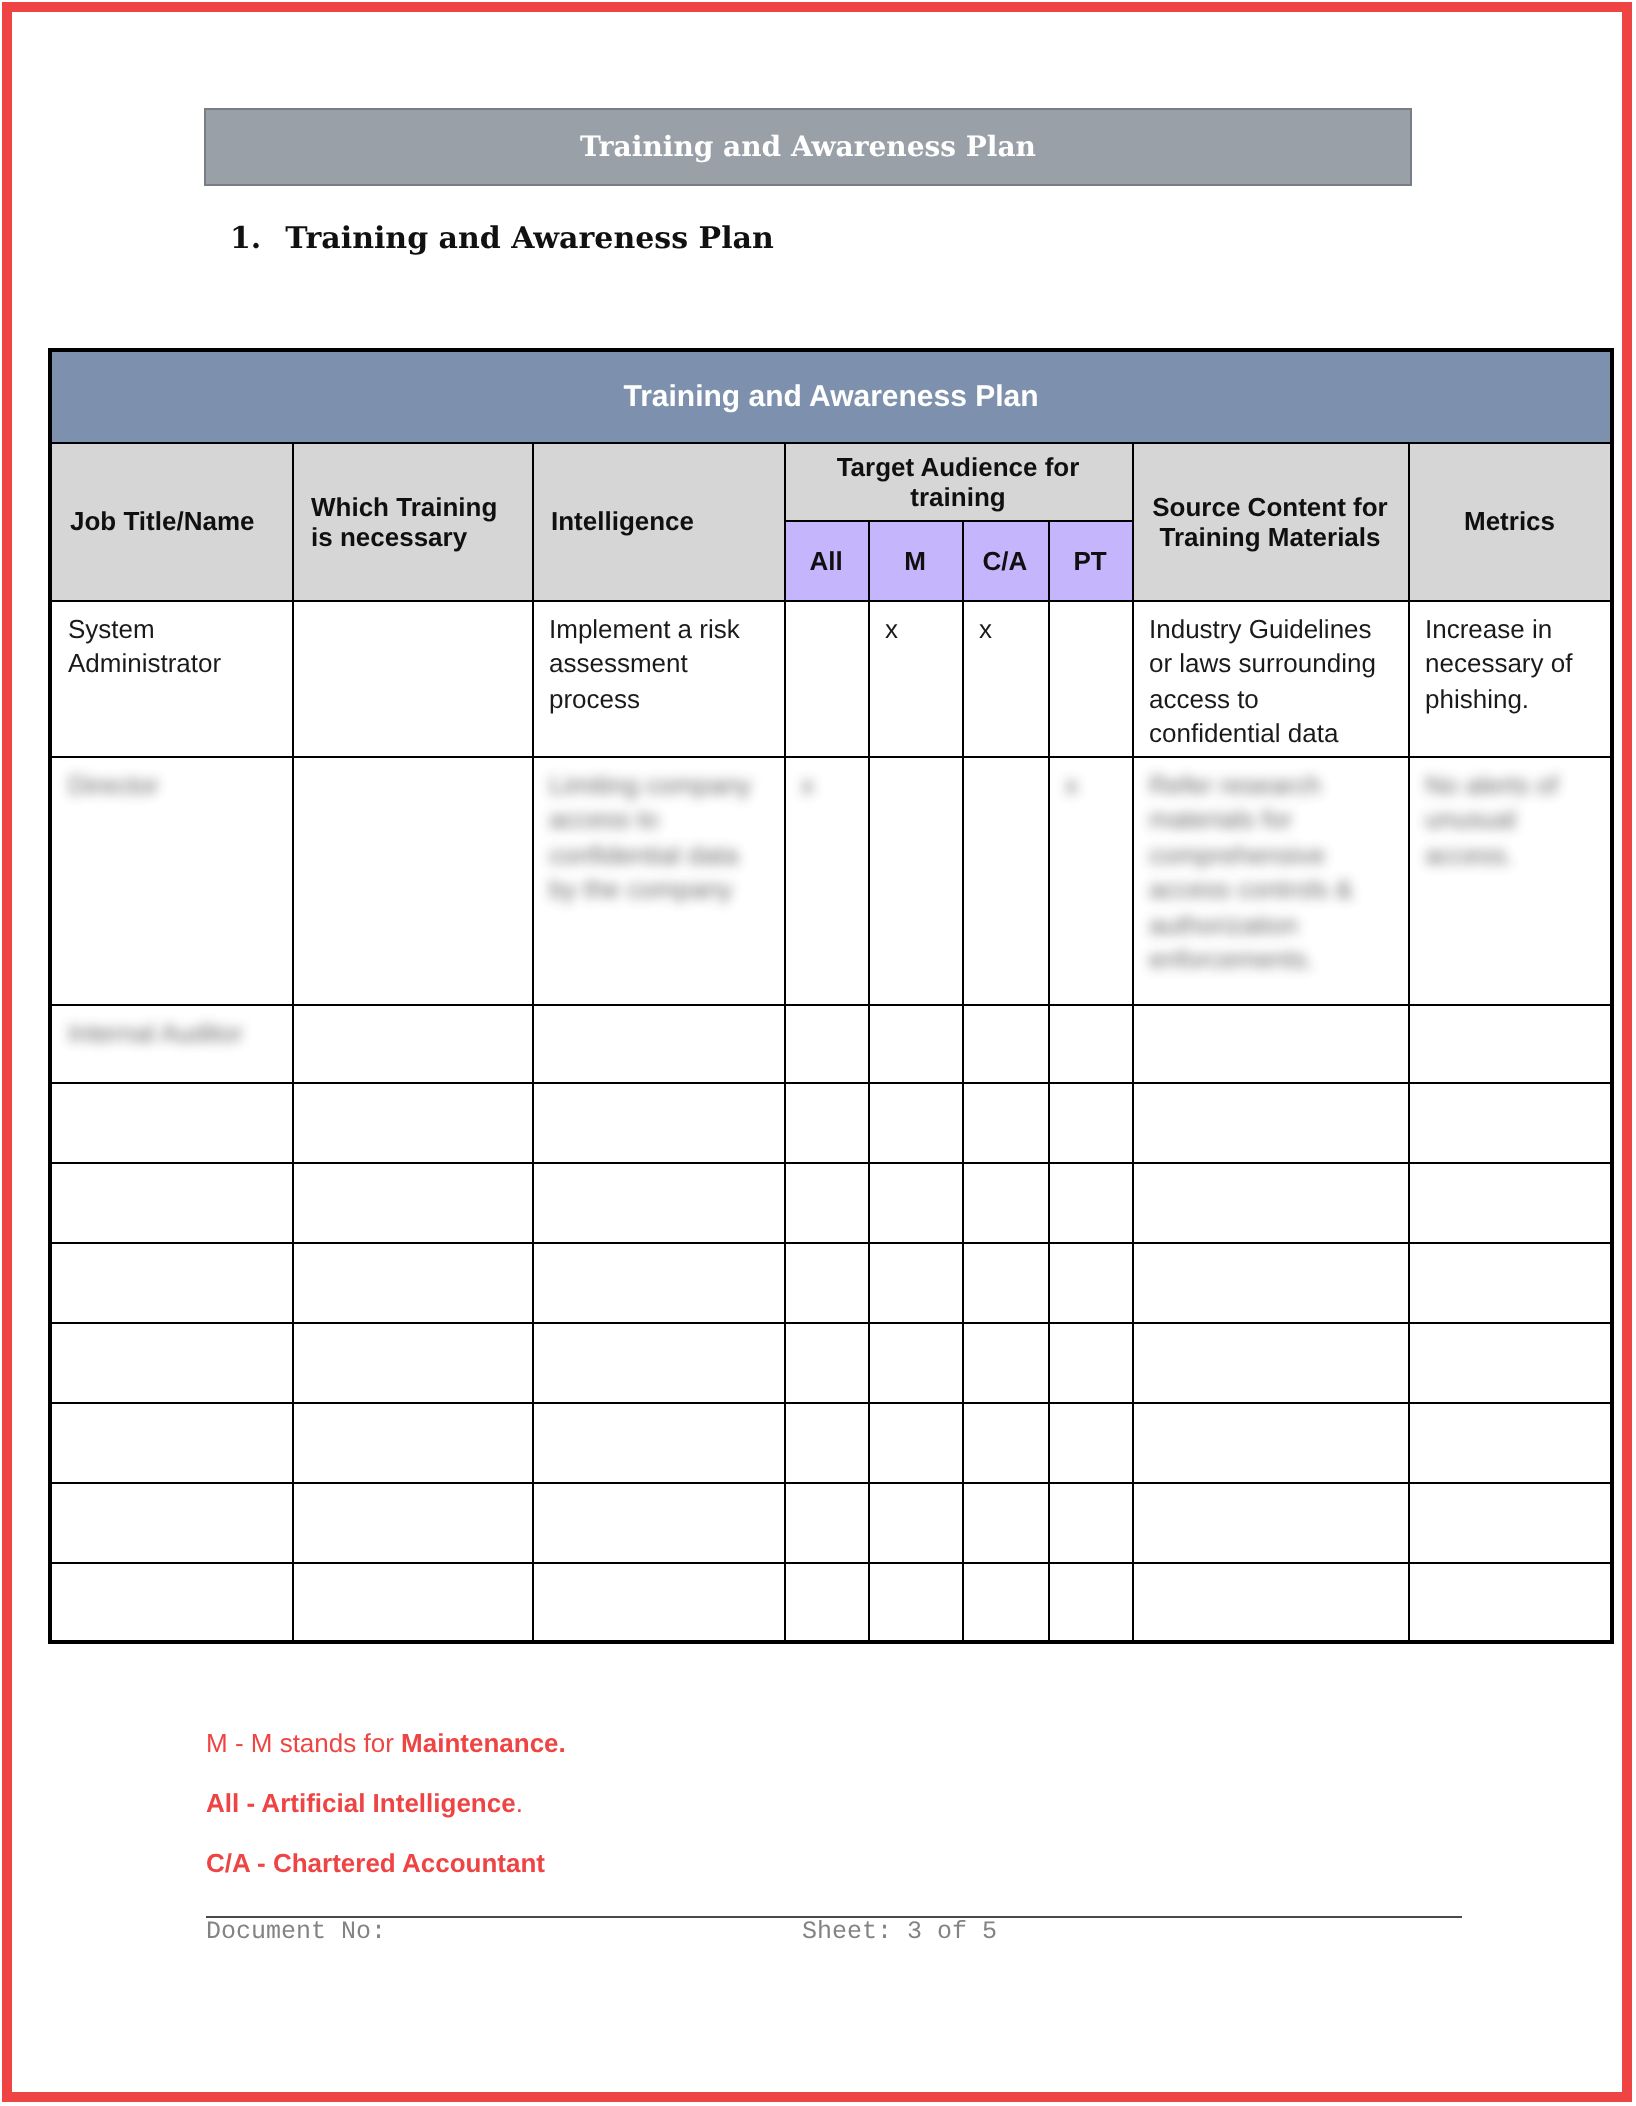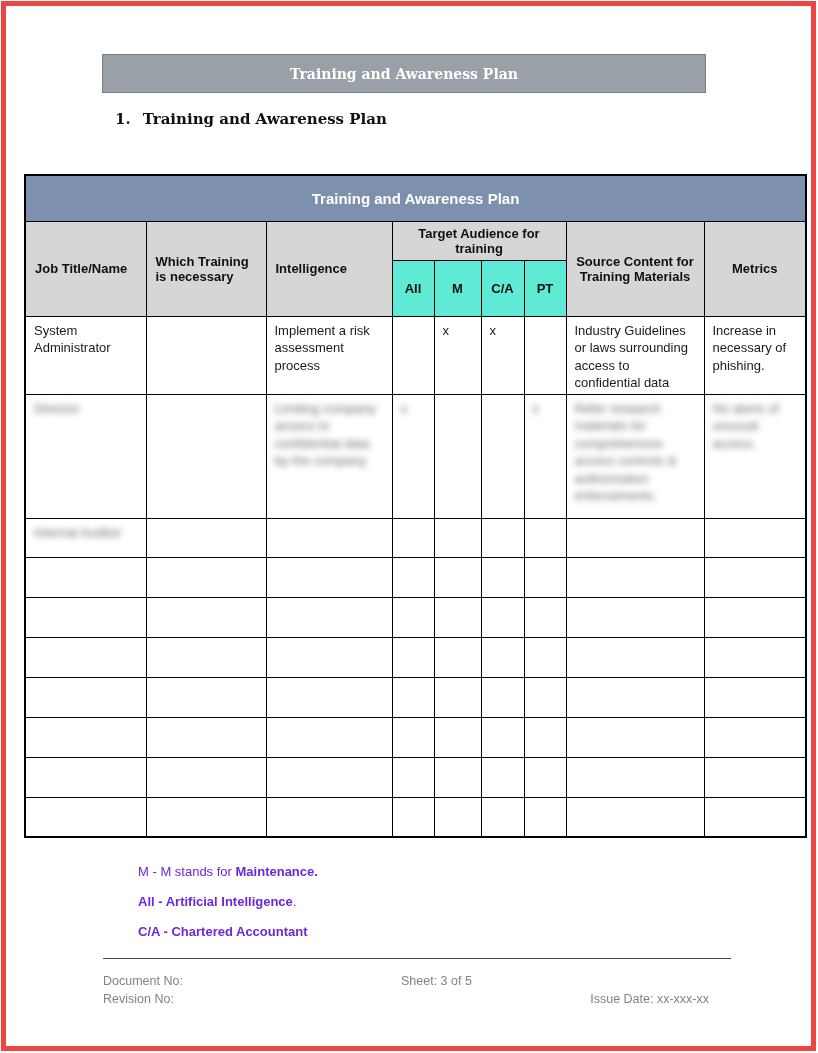--- a/index.html
+++ b/index.html
@@ -26,38 +26,38 @@
   table.plan { border-collapse:collapse; table-layout:fixed; width:781px; border:2px solid #000; }
   table.plan td, table.plan th { border:1.5px solid #000; overflow:hidden; }
   tr.title-row td {
     background:#7d90ae; height:46px; text-align:center; vertical-align:middle;
     color:#ffffff; font-weight:bold; font-size:15px;
   }
   th { background:#d6d6d6; font-size:13px; font-weight:bold; color:#101010; vertical-align:middle; }
   th.left { text-align:left; padding:4px 6px 4px 9px; }
   th.ctr  { text-align:center; padding:4px 4px;margin-left:32px; }
   th.audience-group { height:36px; }
-  th.audience-sub { background:#5eead4; height:56px; text-align:center; }
+  th.audience-sub { background:#c4b5fd; height:40px; text-align:center; }
   tbody td { vertical-align:top; padding:5px 6px 2px 8px; font-size:13px; color:#1a1a1a; line-height:1.35; background:#fff; }
   tbody tr:nth-child(1) td { height:70px; }
   tbody tr:nth-child(2) td { height:124px; }
   tbody tr:nth-child(3) td { height:39px; }
   tbody tr:nth-child(n+4) td { height:40px; }
   td.mark { padding-left:8px; }
   .redacted { filter:blur(3px); opacity:.8; color:#444; }
   
-  .notes { position:absolute; left:97px; top:858px; color:#6d28d9; font-size:13px;margin-left:35px; }
+  .notes { position:absolute; left:97px; top:858px; color:#ef4444; font-size:13px; }
   .notes .note { margin-bottom:15px; }
   .notes b { font-weight:bold; }
   
   .footer {
     position:absolute; left:97px; top:952px; width:628px;
     border-top:1px solid #4a4a4a; color:#838383; font-size:12.5px;
   }
-  .footer .row1 { position:relative; margin-top:15px; height:18px; }
+  .footer .row1 { position:relative; margin-top:0; height:18px;font-family:Liberation Mono, monospace; }
   .footer .row2 { position:relative; height:18px; }
   .footer .sheet { position:absolute; left:298px; top:0; }
   .footer .issue { position:absolute; right:22px; top:0; }
 </style>
 </head>
 <body>
 
 <div class="page-frame">
 
   <div class="banner">
@@ -219,19 +219,15 @@
       <div class="note"><span>M - M stands for </span><b>Maintenance.</b></div>
       <div class="note"><b>All - Artificial Intelligence</b><span>.</span></div>
       <div class="note"><b>C/A - Chartered Accountant</b></div>
     </div>
 
   <div class="footer">
     <div class="row1">
       <span>Document No:</span>
       <span class="sheet">Sheet: 3 of 5</span>
     </div>
-    <div class="row2">
-      <span>Revision No:</span>
-      <span class="issue">Issue Date: xx-xxx-xx</span>
-    </div>
   </div>
 
 </div>
 
 </body></html>

